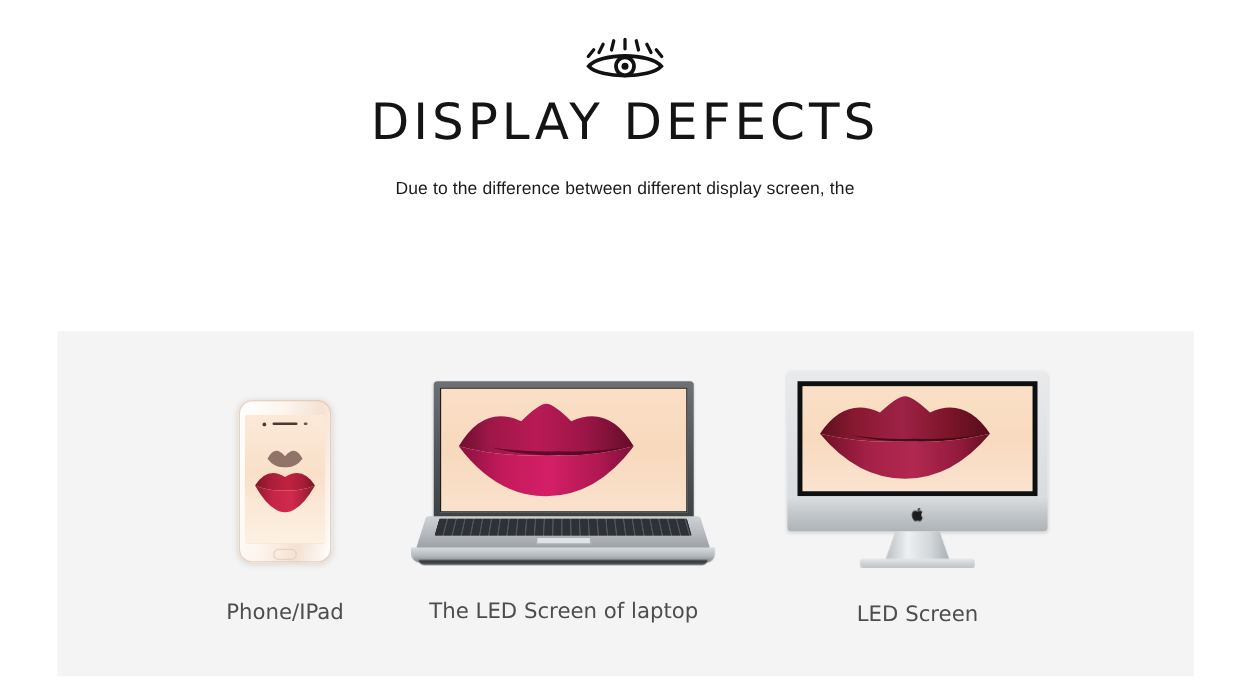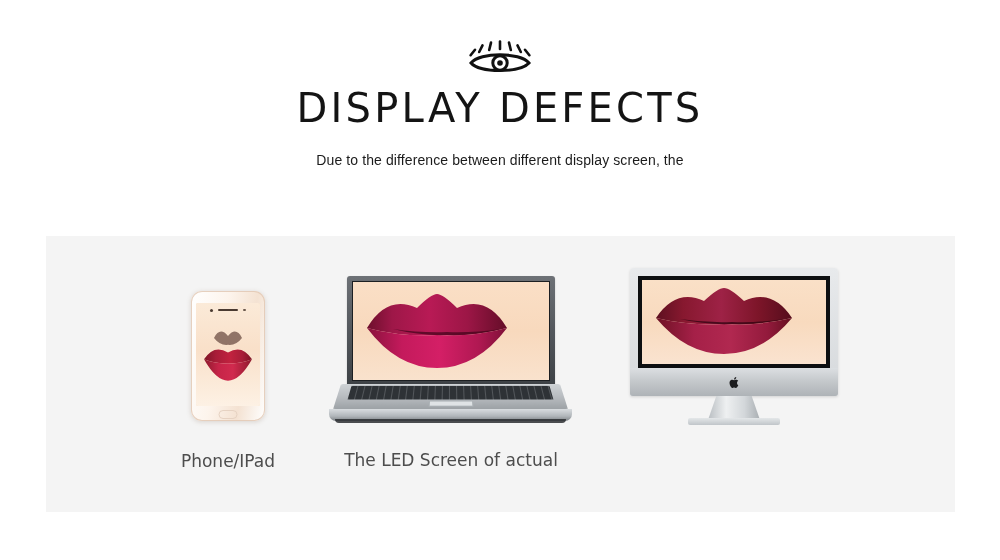--- a/index.html
+++ b/index.html
@@ -11,21 +11,21 @@
     font-family: "Liberation Sans", sans-serif;
     overflow: hidden;
     position: relative;
   }
 
   
   .header {
     position: absolute;
     top: 0; left: 0;
     width: 1000px;
-    padding-top: 40px;
+    padding-top: 30px;
     text-align: center;
   }
 
   .eye-icon {
     width: 70px;
     height: 34px;
     margin: 0 auto 14px auto;
     display: block;
   }
 
@@ -44,21 +44,21 @@
     font-weight: 400;
     color: #1b1b1b;
     line-height: 1.55;
     letter-spacing: 0.1px;
   }
 
   
   .panel {
     position: absolute;
     left: 46px;
-    top: 236px;
+    top: 265px;
     width: 909px;
     height: 276px;
     background: #f4f4f4;
   }
 
   .devices {
     position: relative;
     width: 100%;
     height: 100%;
   }
@@ -392,16 +392,17 @@
             <path d="M10.2 8.5c0-1.8 1.4-2.6 1.5-2.7-0.8-1.2-2.1-1.4-2.6-1.4-1.1-0.1-2.1 0.6-2.7 0.6-0.6 0-1.4-0.6-2.3-0.6-1.2 0-2.3 0.7-2.9 1.8-1.2 2.1-0.3 5.3 0.9 7 0.6 0.8 1.3 1.8 2.2 1.8 0.9 0 1.2-0.6 2.3-0.6 1 0 1.3 0.6 2.2 0.5 0.9 0 1.5-0.8 2.1-1.7 0.7-1 0.9-1.9 0.9-2-0.1 0-1.6-0.6-1.6-2.7z" fill="#1d1d1f"></path>
             <path d="M8.5 3.2c0.5-0.6 0.8-1.4 0.7-2.2-0.7 0-1.5 0.5-2 1.1-0.4 0.5-0.8 1.4-0.7 2.2 0.8 0.1 1.5-0.4 2-1.1z" fill="#1d1d1f"></path>
           </svg>
         </div>
       </div>
       <div class="imac-neck"></div>
       <div class="imac-foot"></div>
     </div>
 
     <div class="caption cap-phone">Phone/IPad</div>
-    <div class="caption cap-laptop">The LED Screen of actual</div>
+    <div class="caption cap-laptop">The LED Screen of laptop</div>
+    <div class="caption cap-imac">LED Screen</div>
 
   </div>
 </div>
 
 </body></html>

